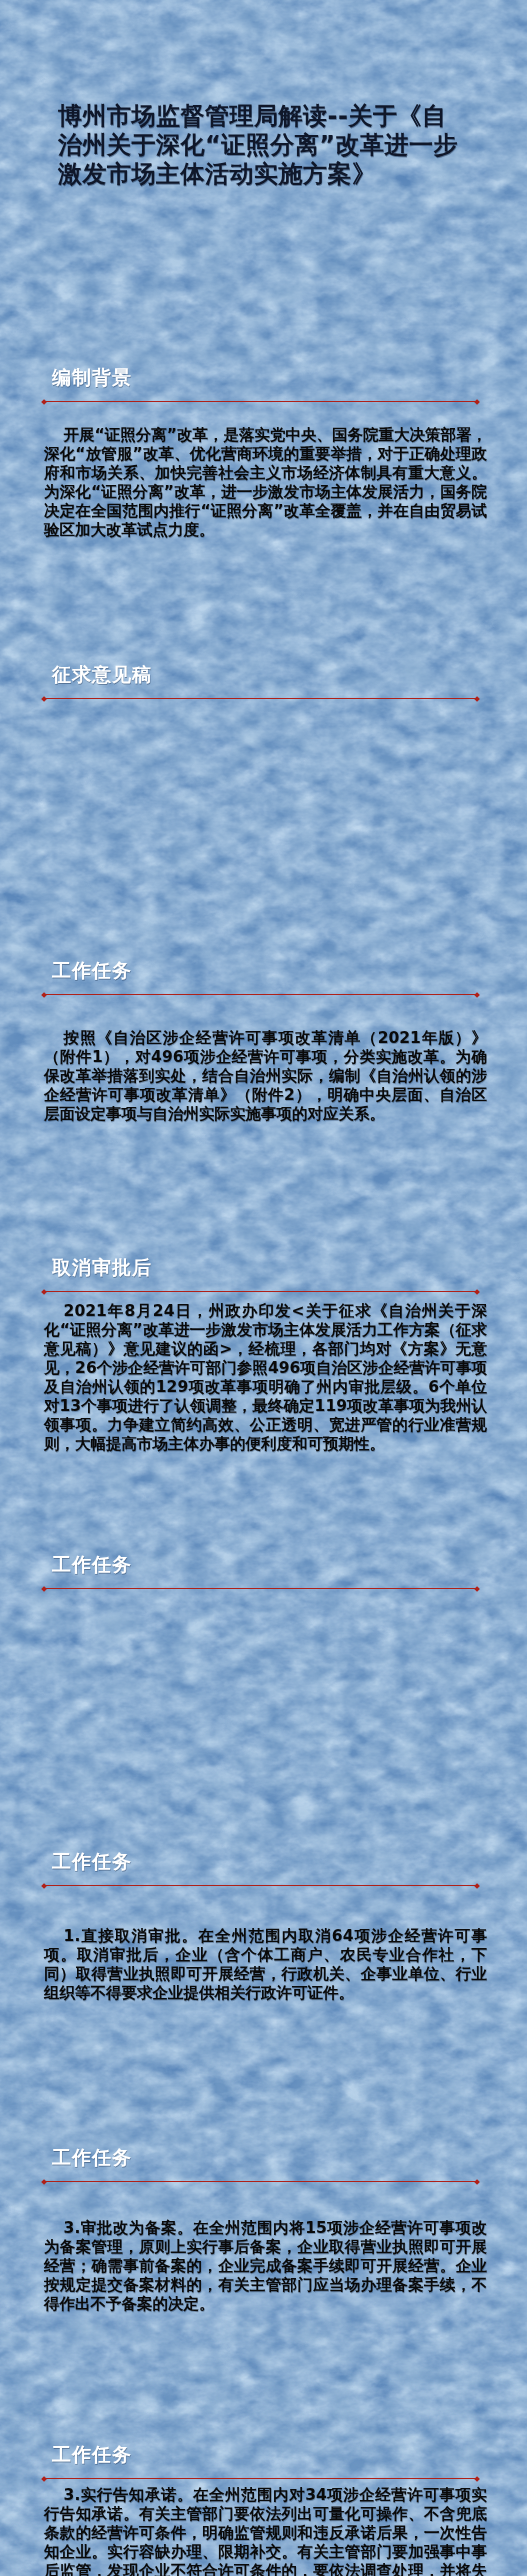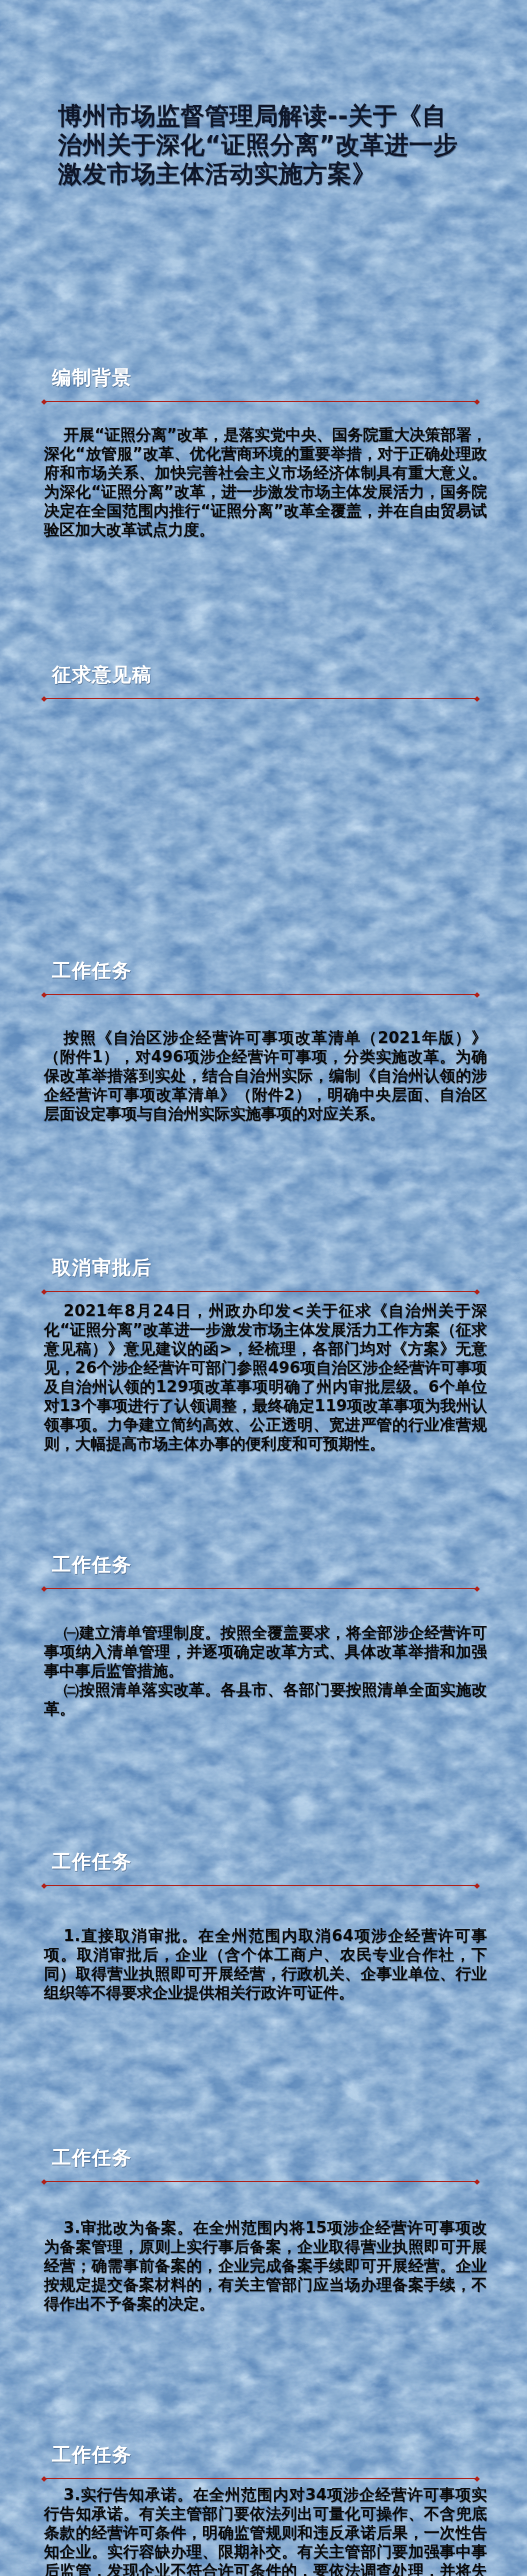--- a/index.html
+++ b/index.html
@@ -116,24 +116,20 @@
       <p>2021年8月24日，州政办印发&lt;关于征求《自治州关于深化“证照分离”改革进一步激发市场主体发展活力工作方案（征求意见稿）》意见建议的函&gt;，经梳理，各部门均对《方案》无意见，26个涉企经营许可部门参照496项自治区涉企经营许可事项及自治州认领的129项改革事项明确了州内审批层级。6个单位对13个事项进行了认领调整，最终确定119项改革事项为我州认领事项。力争建立简约高效、公正透明、宽进严管的行业准营规则，大幅提高市场主体办事的便利度和可预期性。</p>
     </div>
   </section>
 
   <section class="slide" style="top:1484px">
     <h2 class="section-heading">工作任务</h2>
     <div class="rule">
       <span class="diamond left"></span>
       <span class="diamond right"></span>
     </div>
-    <div class="slide-body" style="top:140px">
-      <p>㈠建立清单管理制度。按照全覆盖要求，将全部涉企经营许可事项纳入清单管理，并逐项确定改革方式、具体改革举措和加强事中事后监管措施。</p>
-      <p>㈡按照清单落实改革。各县市、各部门要按照清单全面实施改革。</p>
-    </div>
   </section>
 
   <section class="slide" style="top:1781px">
     <h2 class="section-heading">工作任务</h2>
     <div class="rule">
       <span class="diamond left"></span>
       <span class="diamond right"></span>
     </div>
     <div class="slide-body" style="top:146px">
       <p>1.直接取消审批。在全州范围内取消64项涉企经营许可事项。取消审批后，企业（含个体工商户、农民专业合作社，下同）取得营业执照即可开展经营，行政机关、企事业单位、行业组织等不得要求企业提供相关行政许可证件。</p>

